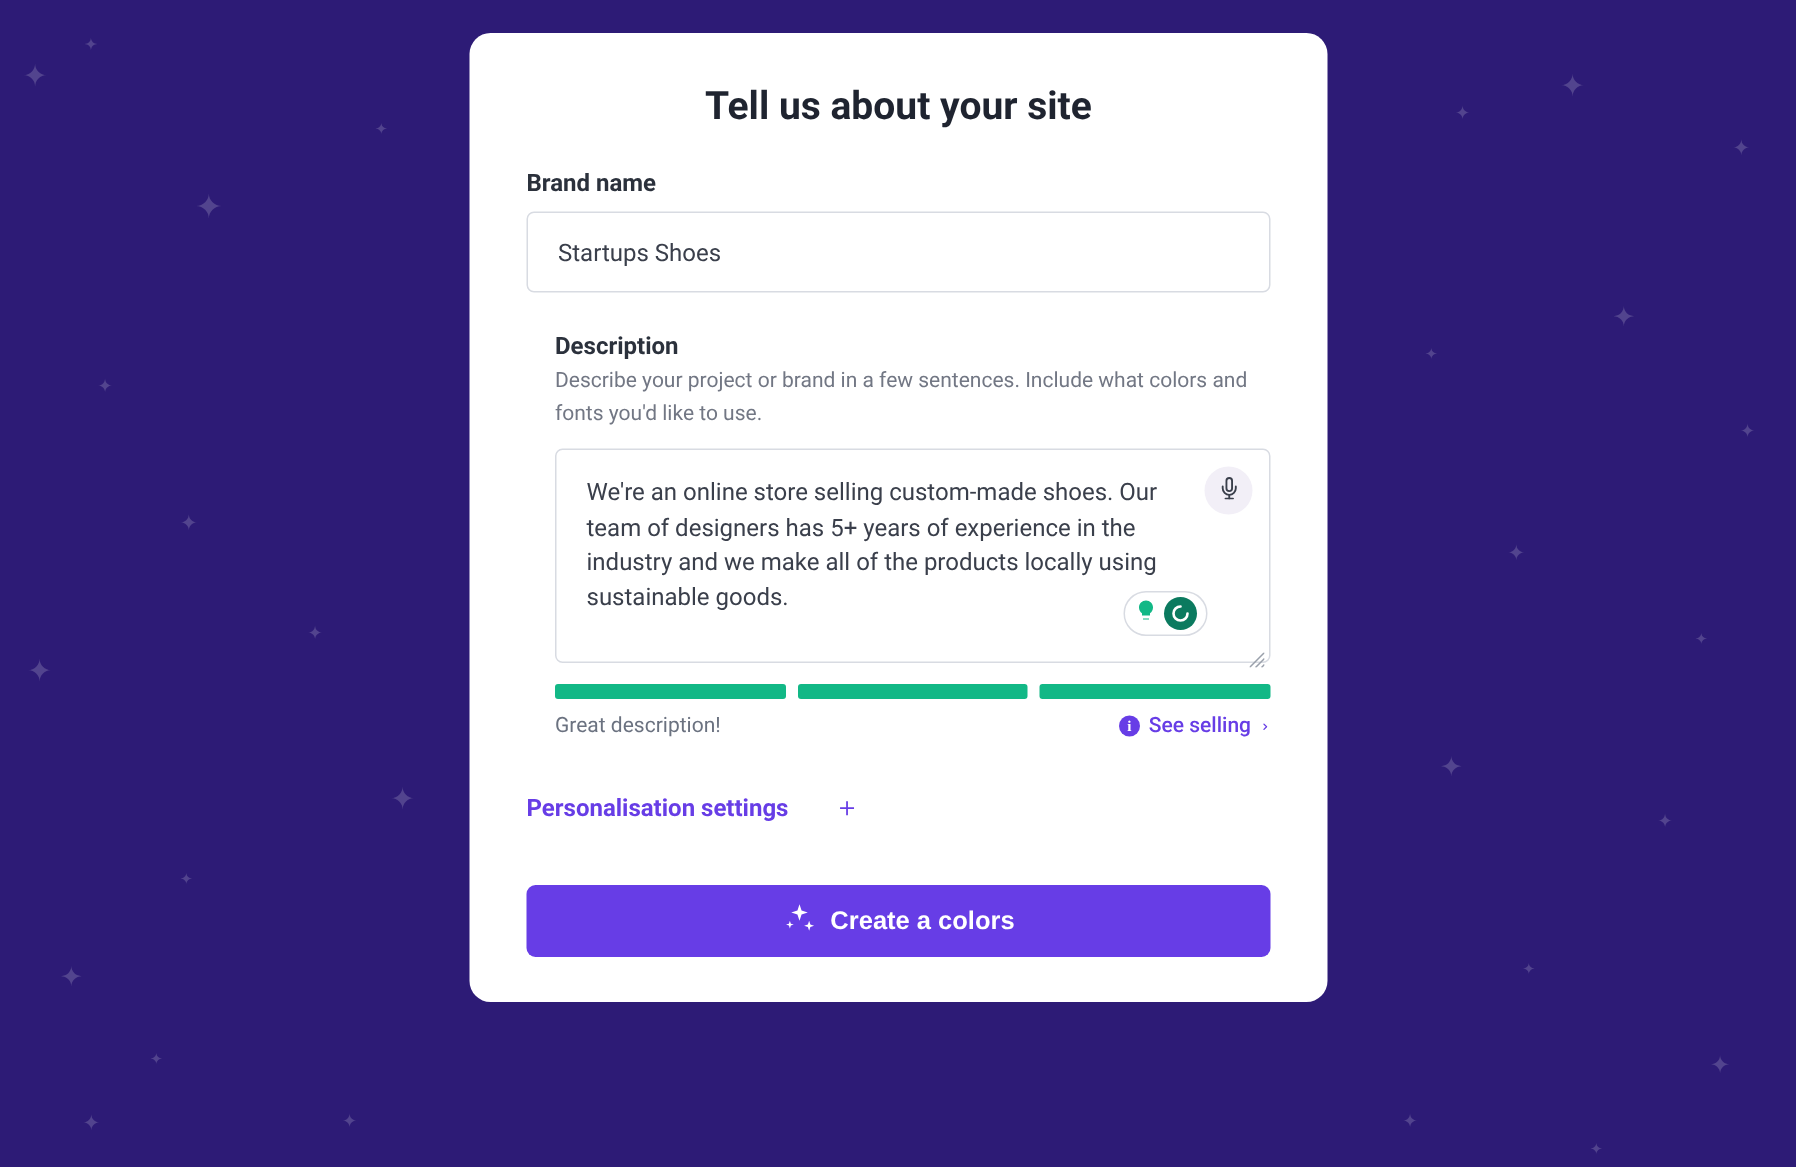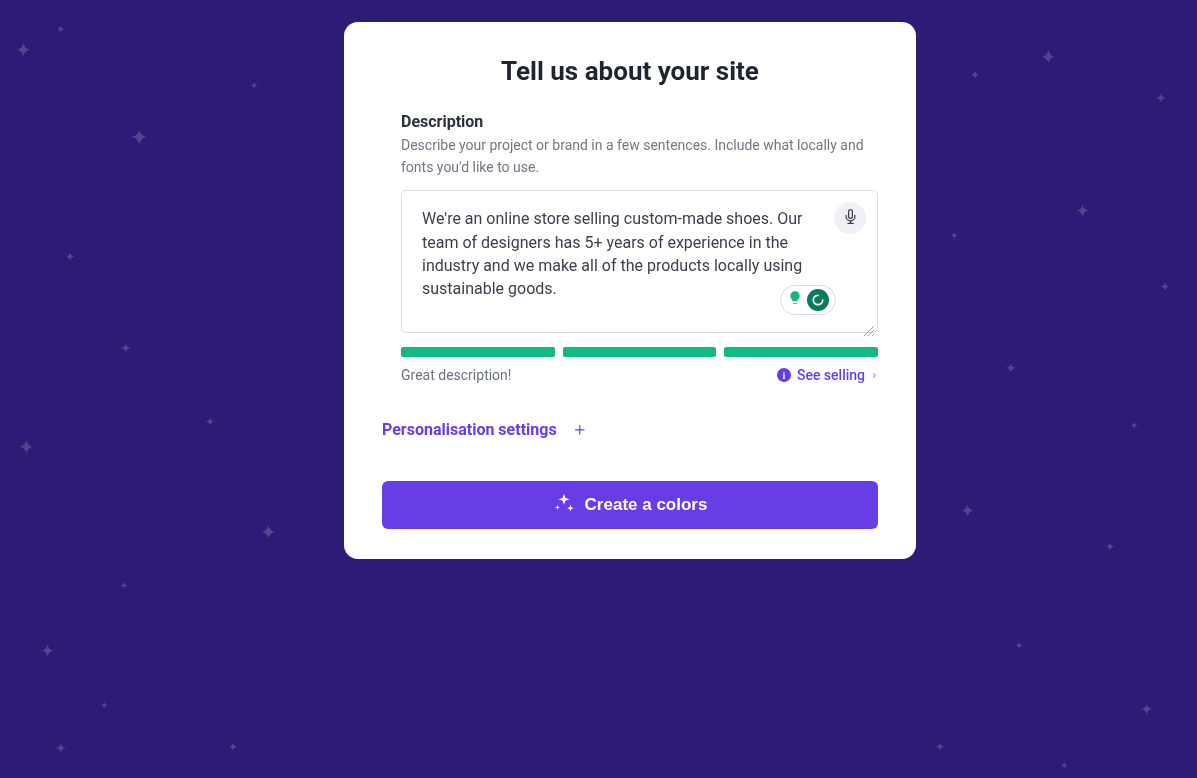--- a/index.html
+++ b/index.html
@@ -12,21 +12,21 @@
     overflow: hidden;
   }
   .sparkle {
     position: absolute;
     color: rgba(255,255,255,0.18);
     pointer-events: none;
     user-select: none;
   }
   .card {
     position: absolute;
-    left: 344px;
+    left: 313px;
     top: 22px;
     width: 572px;
     background: #ffffff;
     border-radius: 14px;
     padding: 34px 38px 30px 38px;
   }
   .heading {
     text-align: center;
     font-size: 26px;
     font-weight: 700;
@@ -154,21 +154,21 @@
     width: 14px; height: 14px; border-radius: 50%;
     background: #673de6; color: #fff;
     display: inline-flex; align-items: center; justify-content: center;
     font-size: 10px; font-weight: 700;
     font-style: normal;
     font-family: Georgia, serif;
   }
   .personalisation {
     display: flex;
     align-items: center;
-    gap: 14px;
+    gap: 30px;
     margin-top: 34px;
     color: #673de6;
     font-weight: 700;
     font-size: 16px;
     cursor: pointer;
   }
   .plus { font-size: 18px; font-weight: 400; }
   .create-btn {
     margin-top: 40px;
     width: 100%;
@@ -216,24 +216,28 @@
 <span class="sparkle" style="left:1015px; top:640px; font-size:10px;">✦</span>
 <span class="sparkle" style="left:1140px; top:700px; font-size:16px;">✦</span>
 <span class="sparkle" style="left:935px; top:740px; font-size:12px;">✦</span>
 <span class="sparkle" style="left:1060px; top:760px; font-size:10px;">✦</span>
 
 <div class="card">
 
   <h1 class="heading">Tell us about your site</h1>
 
 
+  <div class="field-group">
+    <label class="label">Brand name</label>
+    <input type="text" class="text-input" value="Startups Shoes" style="">
+  </div>
 
   <div class="field-group" style="margin-bottom:0;padding-left:19px;">
     <label class="label" style="margin-bottom:2px;">Description</label>
-    <div class="subtext">Describe your project or brand in a few sentences. Include what locally and fonts you'd like to use.</div>
+    <div class="subtext">Describe your project or brand in a few sentences. Include what colors and fonts you'd like to use.</div>
     <div class="textarea-wrap">
       <textarea class="textarea" style="">We're an online store selling custom-made shoes. Our team of designers has 5+ years of experience in the industry and we make all of the products locally using sustainable goods.</textarea>
       <div class="mic-btn">
         <span>
           <svg width="15" height="15" viewBox="0 0 24 24" fill="none" stroke="#3a3f4b" stroke-width="2" stroke-linecap="round" stroke-linejoin="round">
               <path d="M12 1a3 3 0 0 0-3 3v8a3 3 0 0 0 6 0V4a3 3 0 0 0-3-3z"></path>
               <path d="M19 10v2a7 7 0 0 1-14 0v-2"></path>
               <line x1="12" y1="19" x2="12" y2="23"></line>
               <line x1="8" y1="23" x2="16" y2="23"></line>
             </svg>

